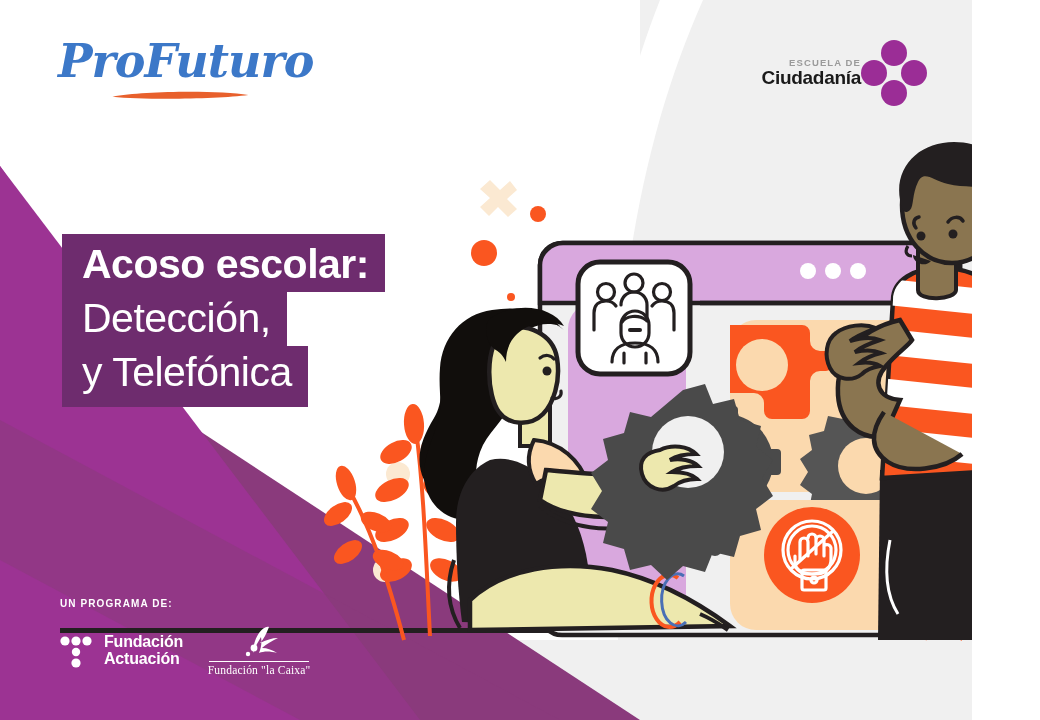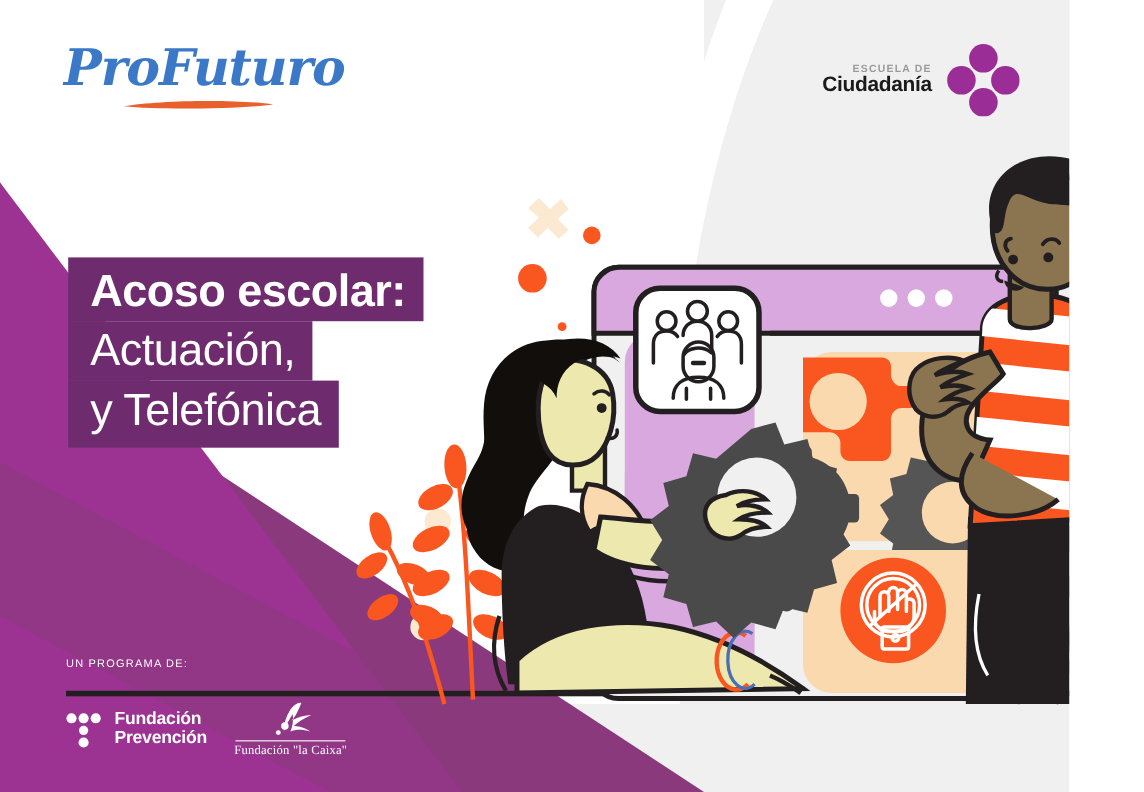--- a/index.html
+++ b/index.html
@@ -25,21 +25,21 @@
     font-size:46px;letter-spacing:-1px;
     color:#3C78C8;line-height:1;
     white-space:nowrap;
   }
   .pf-swoosh{
     position:absolute;left:38px;top:52px;width:168px;height:10px;
   }
 
   .logo-escuela{
     position:absolute;right:45px;top:40px;
-    display:flex;align-items:center;gap:14px;
+    display:flex;align-items:center;
   }
   .esc-text{text-align:right;line-height:1.05;}
   .esc-top{
     font-size:9.5px;letter-spacing:1.1px;color:#9A9A9A;font-weight:700;
     text-transform:uppercase;
   }
   .esc-bot{
     font-size:19px;letter-spacing:-0.3px;color:#1A1A1A;font-weight:700;text-align:center;
   }
   .esc-mark{width:66px;height:66px;}
@@ -57,22 +57,22 @@
     white-space:nowrap;
     letter-spacing:-0.5px;
   }
   .t-line.bold{font-weight:700;font-size:41px;padding-top:10px;padding-bottom:7px;}
   .t-line.reg {font-weight:400;font-size:41px;padding-top:6px;padding-bottom:7px;}
   .t-line.last{padding-bottom:14px;}
 
   
   .sponsors{position:absolute;left:60px;top:598px;z-index:40;}
   .sp-label{
-    color:#ffffff;font-size:10px;font-weight:400;letter-spacing:1.1px;
-    text-transform:uppercase;margin-bottom:28px;
+    color:#ffffff;font-size:10px;font-weight:700;letter-spacing:1.1px;
+    text-transform:uppercase;margin-bottom:16px;
   }
   .sp-row{display:flex;align-items:center;gap:26px;}
   .sp-telefonica{display:flex;align-items:center;gap:10px;}
   .tf-dots{width:34px;height:34px;}
   .tf-text{color:#fff;font-weight:700;font-size:16px;line-height:1.05;letter-spacing:-0.2px;}
   .sp-caixa{display:flex;flex-direction:column;align-items:center;width:100px;}
   .cx-star{width:52px;height:34px;}
   .cx-rule{width:100px;height:1.4px;background:#fff;margin:2px 0 2px;}
   .cx-text{
     color:#fff;font-family:"Liberation Serif","DejaVu Serif",serif;
@@ -362,39 +362,39 @@
     <svg class="esc-mark" viewBox="0 0 66 66">
       <circle cx="33" cy="13" r="13" fill="#9B2D96"></circle>
       <circle cx="13" cy="33" r="13" fill="#9B2D96"></circle>
       <circle cx="53" cy="33" r="13" fill="#9B2D96"></circle>
       <circle cx="33" cy="53" r="13" fill="#9B2D96"></circle>
     </svg>
   </div>
 
   <div class="title-wrap">
     <div class="t-line bold">Acoso escolar:</div>
-    <div class="t-line reg">Actuación,</div>
+    <div class="t-line reg">Detección,</div>
     <div class="t-line reg last">y Telefónica</div>
   </div>
 
   <div class="sponsors">
     <div class="sp-label">UN PROGRAMA DE:</div>
     <div class="sp-row">
 
       <div class="sp-telefonica">
         <svg class="tf-dots" viewBox="0 0 34 34">
           <circle cx="5" cy="7" r="4.6" fill="#fff"></circle>
           <circle cx="16" cy="7" r="4.6" fill="#fff"></circle>
           <circle cx="27" cy="7" r="4.6" fill="#fff"></circle>
           <circle cx="16" cy="18" r="4.2" fill="#fff"></circle>
           <circle cx="16" cy="29" r="4.6" fill="#fff"></circle>
         </svg>
         <div class="tf-text">
           <div>Fundación</div>
-          <div>Prevención</div>
+          <div>Actuación</div>
         </div>
       </div>
 
       <div class="sp-caixa">
         <svg class="cx-star" viewBox="0 0 52 34">
           <path d="M36,2 C33,9 31,14 27,18 C33,15 39,13 45,13 C39,16 33,19 29,23 C34,23 40,25 44,28 C37,26 31,26 26,28 C28,23 29,18 28,12 C25,17 22,22 20,28 C20,21 22,14 26,8 C29,4 33,1 36,2 Z" fill="#fff"></path>
           <circle cx="21" cy="23" r="3.4" fill="#fff"></circle>
           <circle cx="15" cy="29" r="2.2" fill="#fff"></circle>
         </svg>
         <div class="cx-rule"></div>

